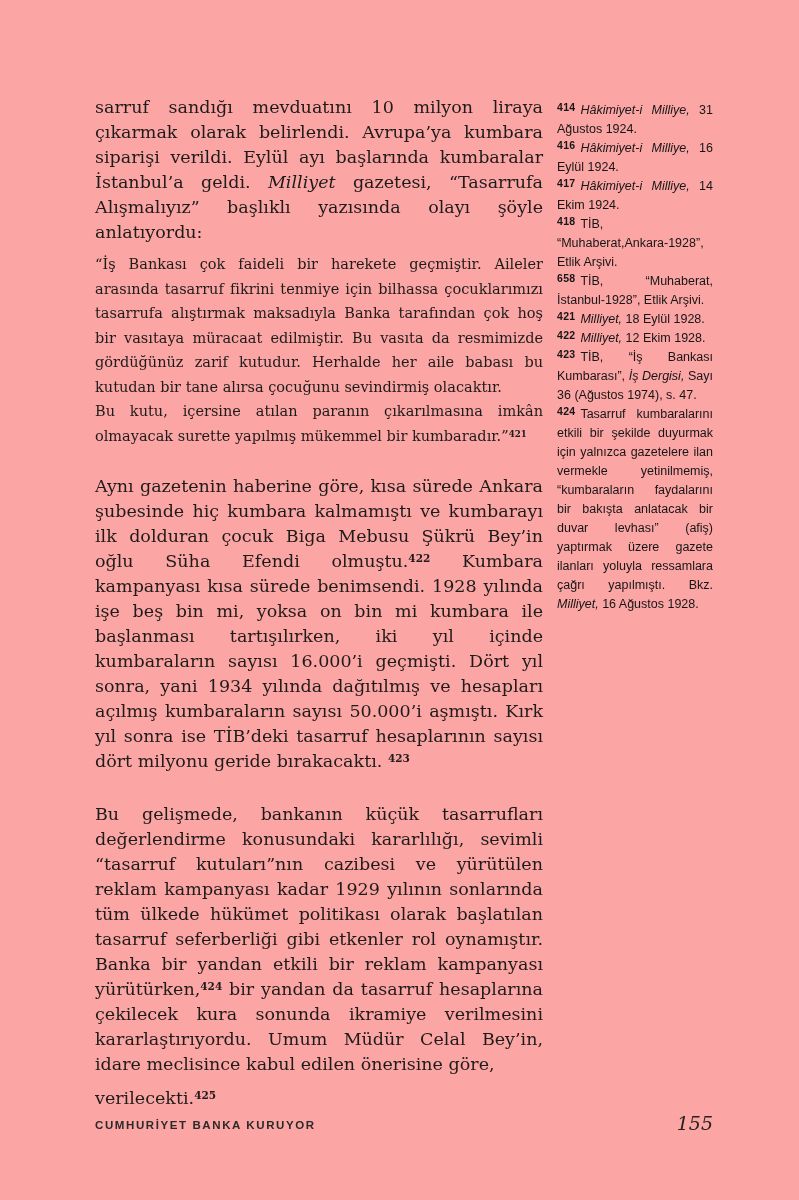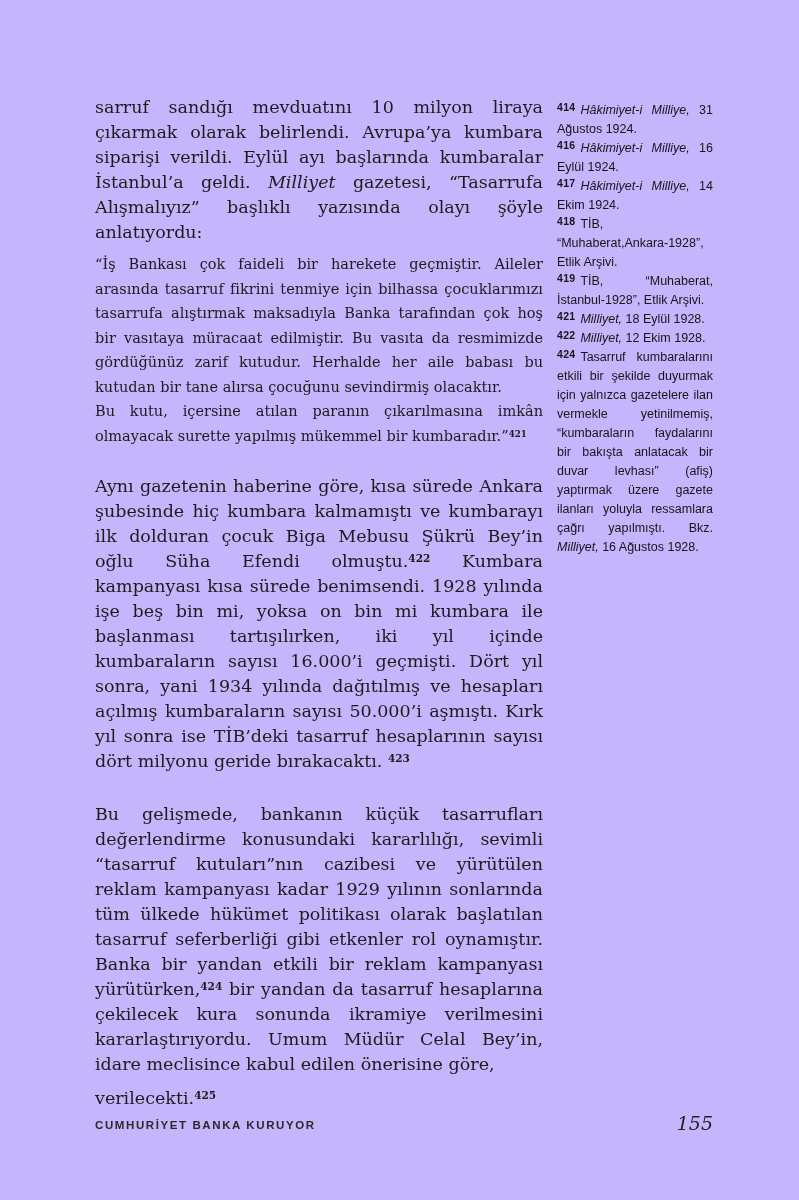--- a/index.html
+++ b/index.html
@@ -1,19 +1,19 @@
 <!DOCTYPE html>
 <html lang="tr"><head>
 <meta charset="utf-8">
 <style>
   html,body{margin:0;padding:0;}
   .page{
     position:relative;
     width:799px;height:1200px;
-    background:#c4b5fd;
+    background:#fca5a5;
     color:#1e1c1a;
     overflow:hidden;
   }
   .main-col{
     position:absolute;left:95px;top:95px;width:448px;
   }
   .para{
     font-family:"DejaVu Serif","Liberation Serif",serif;
     text-align:justify;
     margin:0;
@@ -83,22 +83,23 @@
     <p class="para body-para mb9"><span>Bu gelişmede, bankanın küçük tasarrufları değerlendirme konusundaki kararlılığı, sevimli “tasarruf kutuları”nın cazibesi ve yürütülen reklam kampanyası kadar 1929 yılının sonlarında tüm ülkede hükümet politikası olarak başlatılan tasarruf seferberliği gibi etkenler rol oynamıştır. Banka bir yandan etkili bir reklam kampanyası yürütürken,</span><span class="sup">424</span><span> bir yandan da tasarruf hesaplarına çekilecek kura sonunda ikramiye verilmesini kararlaştırıyordu. Umum Müdür Celal Bey’in, idare meclisince kabul edilen önerisine göre,</span></p>
     <p class="para body-para mb28"><span>verilecekti.</span><span class="sup">425</span></p>
 
   </div>
 
   <div class="fn-col">
     <p class="footnote"><b class="fn-num">414</b><span><span class="it">Hâkimiyet-i Milliye,</span><span> 31 Ağustos 1924.</span></span></p>
     <p class="footnote"><b class="fn-num">416</b><span><span class="it">Hâkimiyet-i Milliye,</span><span> 16 Eylül 1924.</span></span></p>
     <p class="footnote"><b class="fn-num">417</b><span><span class="it">Hâkimiyet-i Milliye,</span><span> 14 Ekim 1924.</span></span></p>
     <p class="footnote"><b class="fn-num">418</b><span><span>TİB, “Muhaberat,Ankara-1928”, Etlik Arşivi.</span></span></p>
-    <p class="footnote"><b class="fn-num">419</b><span><span>TİB, “Muhaberat, İstanbul-1928”, Etlik Arşivi.</span></span></p>
+    <p class="footnote"><b class="fn-num">658</b><span><span>TİB, “Muhaberat, İstanbul-1928”, Etlik Arşivi.</span></span></p>
     <p class="footnote"><b class="fn-num">421</b><span><span class="it">Milliyet,</span><span> 18 Eylül 1928.</span></span></p>
     <p class="footnote"><b class="fn-num">422</b><span><span class="it">Milliyet,</span><span> 12 Ekim 1928.</span></span></p>
+    <p class="footnote"><b class="fn-num">423</b><span><span>TİB, “İş Bankası Kumbarası”, </span><span class="it">İş Dergisi,</span><span> Sayı 36 (Ağustos 1974), s. 47.</span></span></p>
     <p class="footnote"><b class="fn-num">424</b><span><span>Tasarruf kumbaralarını etkili bir şekilde duyurmak için yalnızca gazetelere ilan vermekle yetinilmemiş, “kumbaraların faydalarını bir bakışta anlatacak bir duvar levhası” (afiş) yaptırmak üzere gazete ilanları yoluyla ressamlara çağrı yapılmıştı. Bkz. </span><span class="it">Milliyet,</span><span> 16 Ağustos 1928.</span></span></p>
   </div>
 
   <div class="footer-title">CUMHURİYET BANKA KURUYOR</div>
   <div class="page-num">155</div>
 
 </div>
 
 </body></html>

